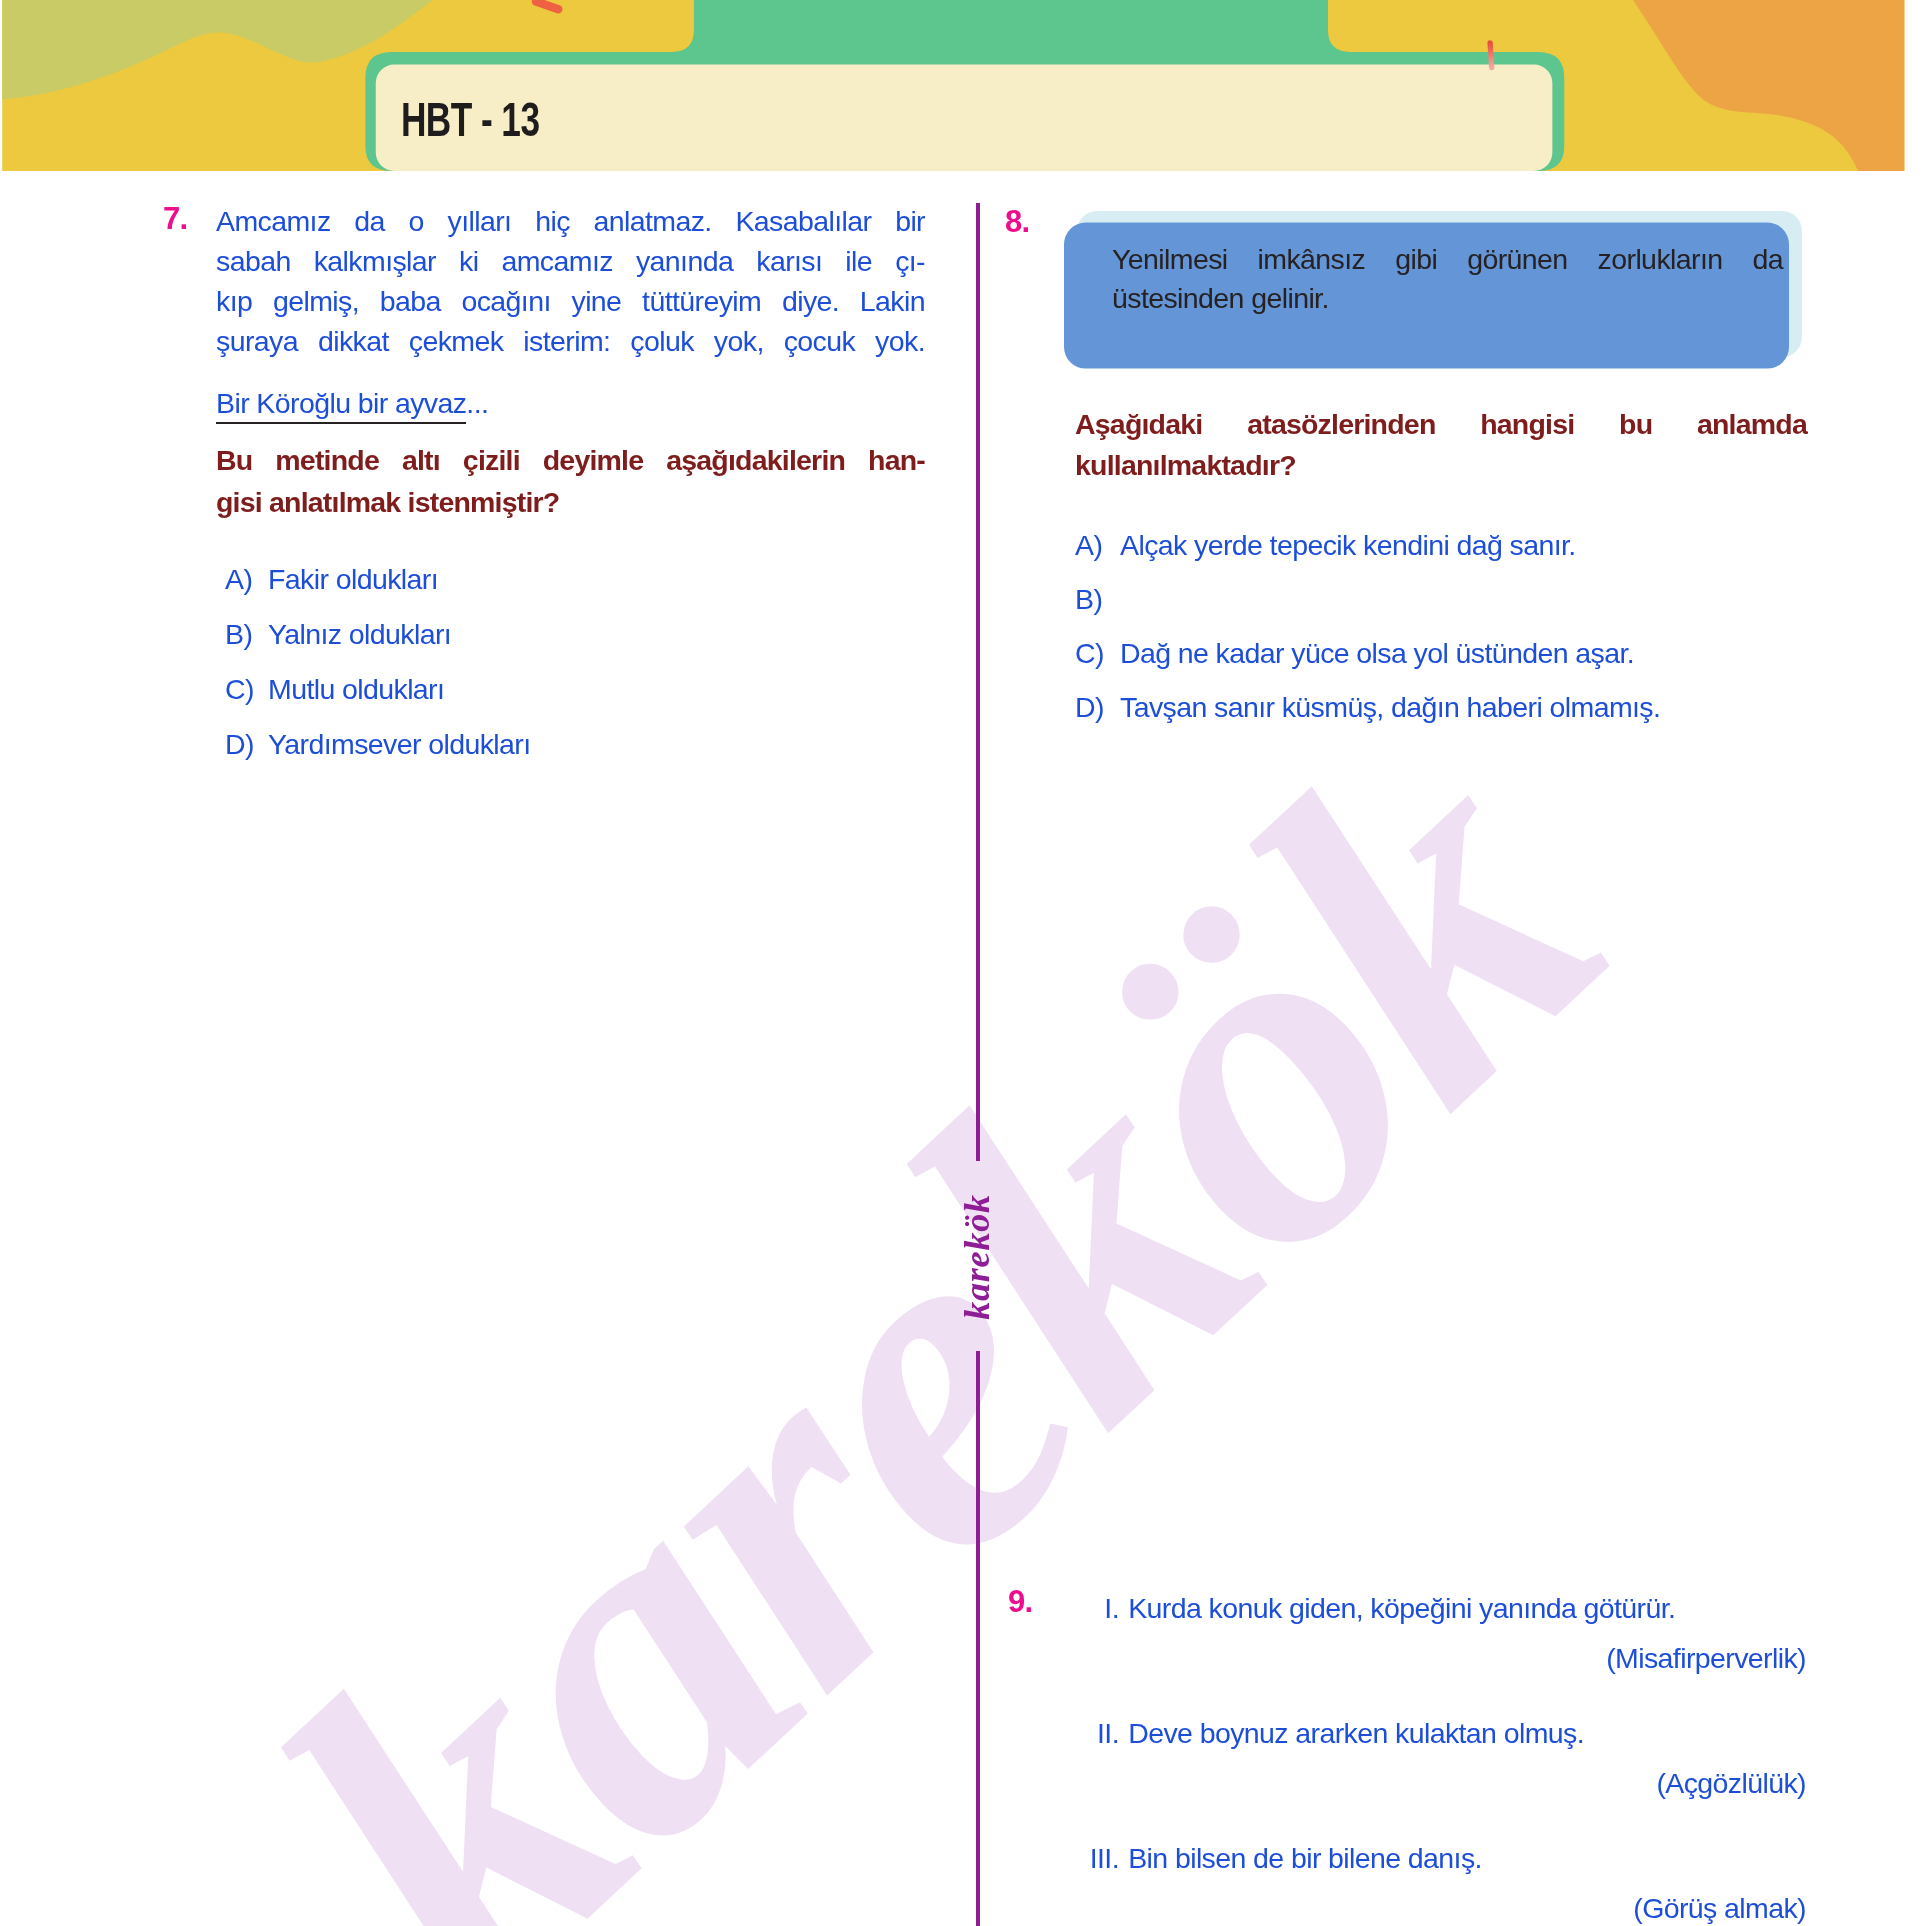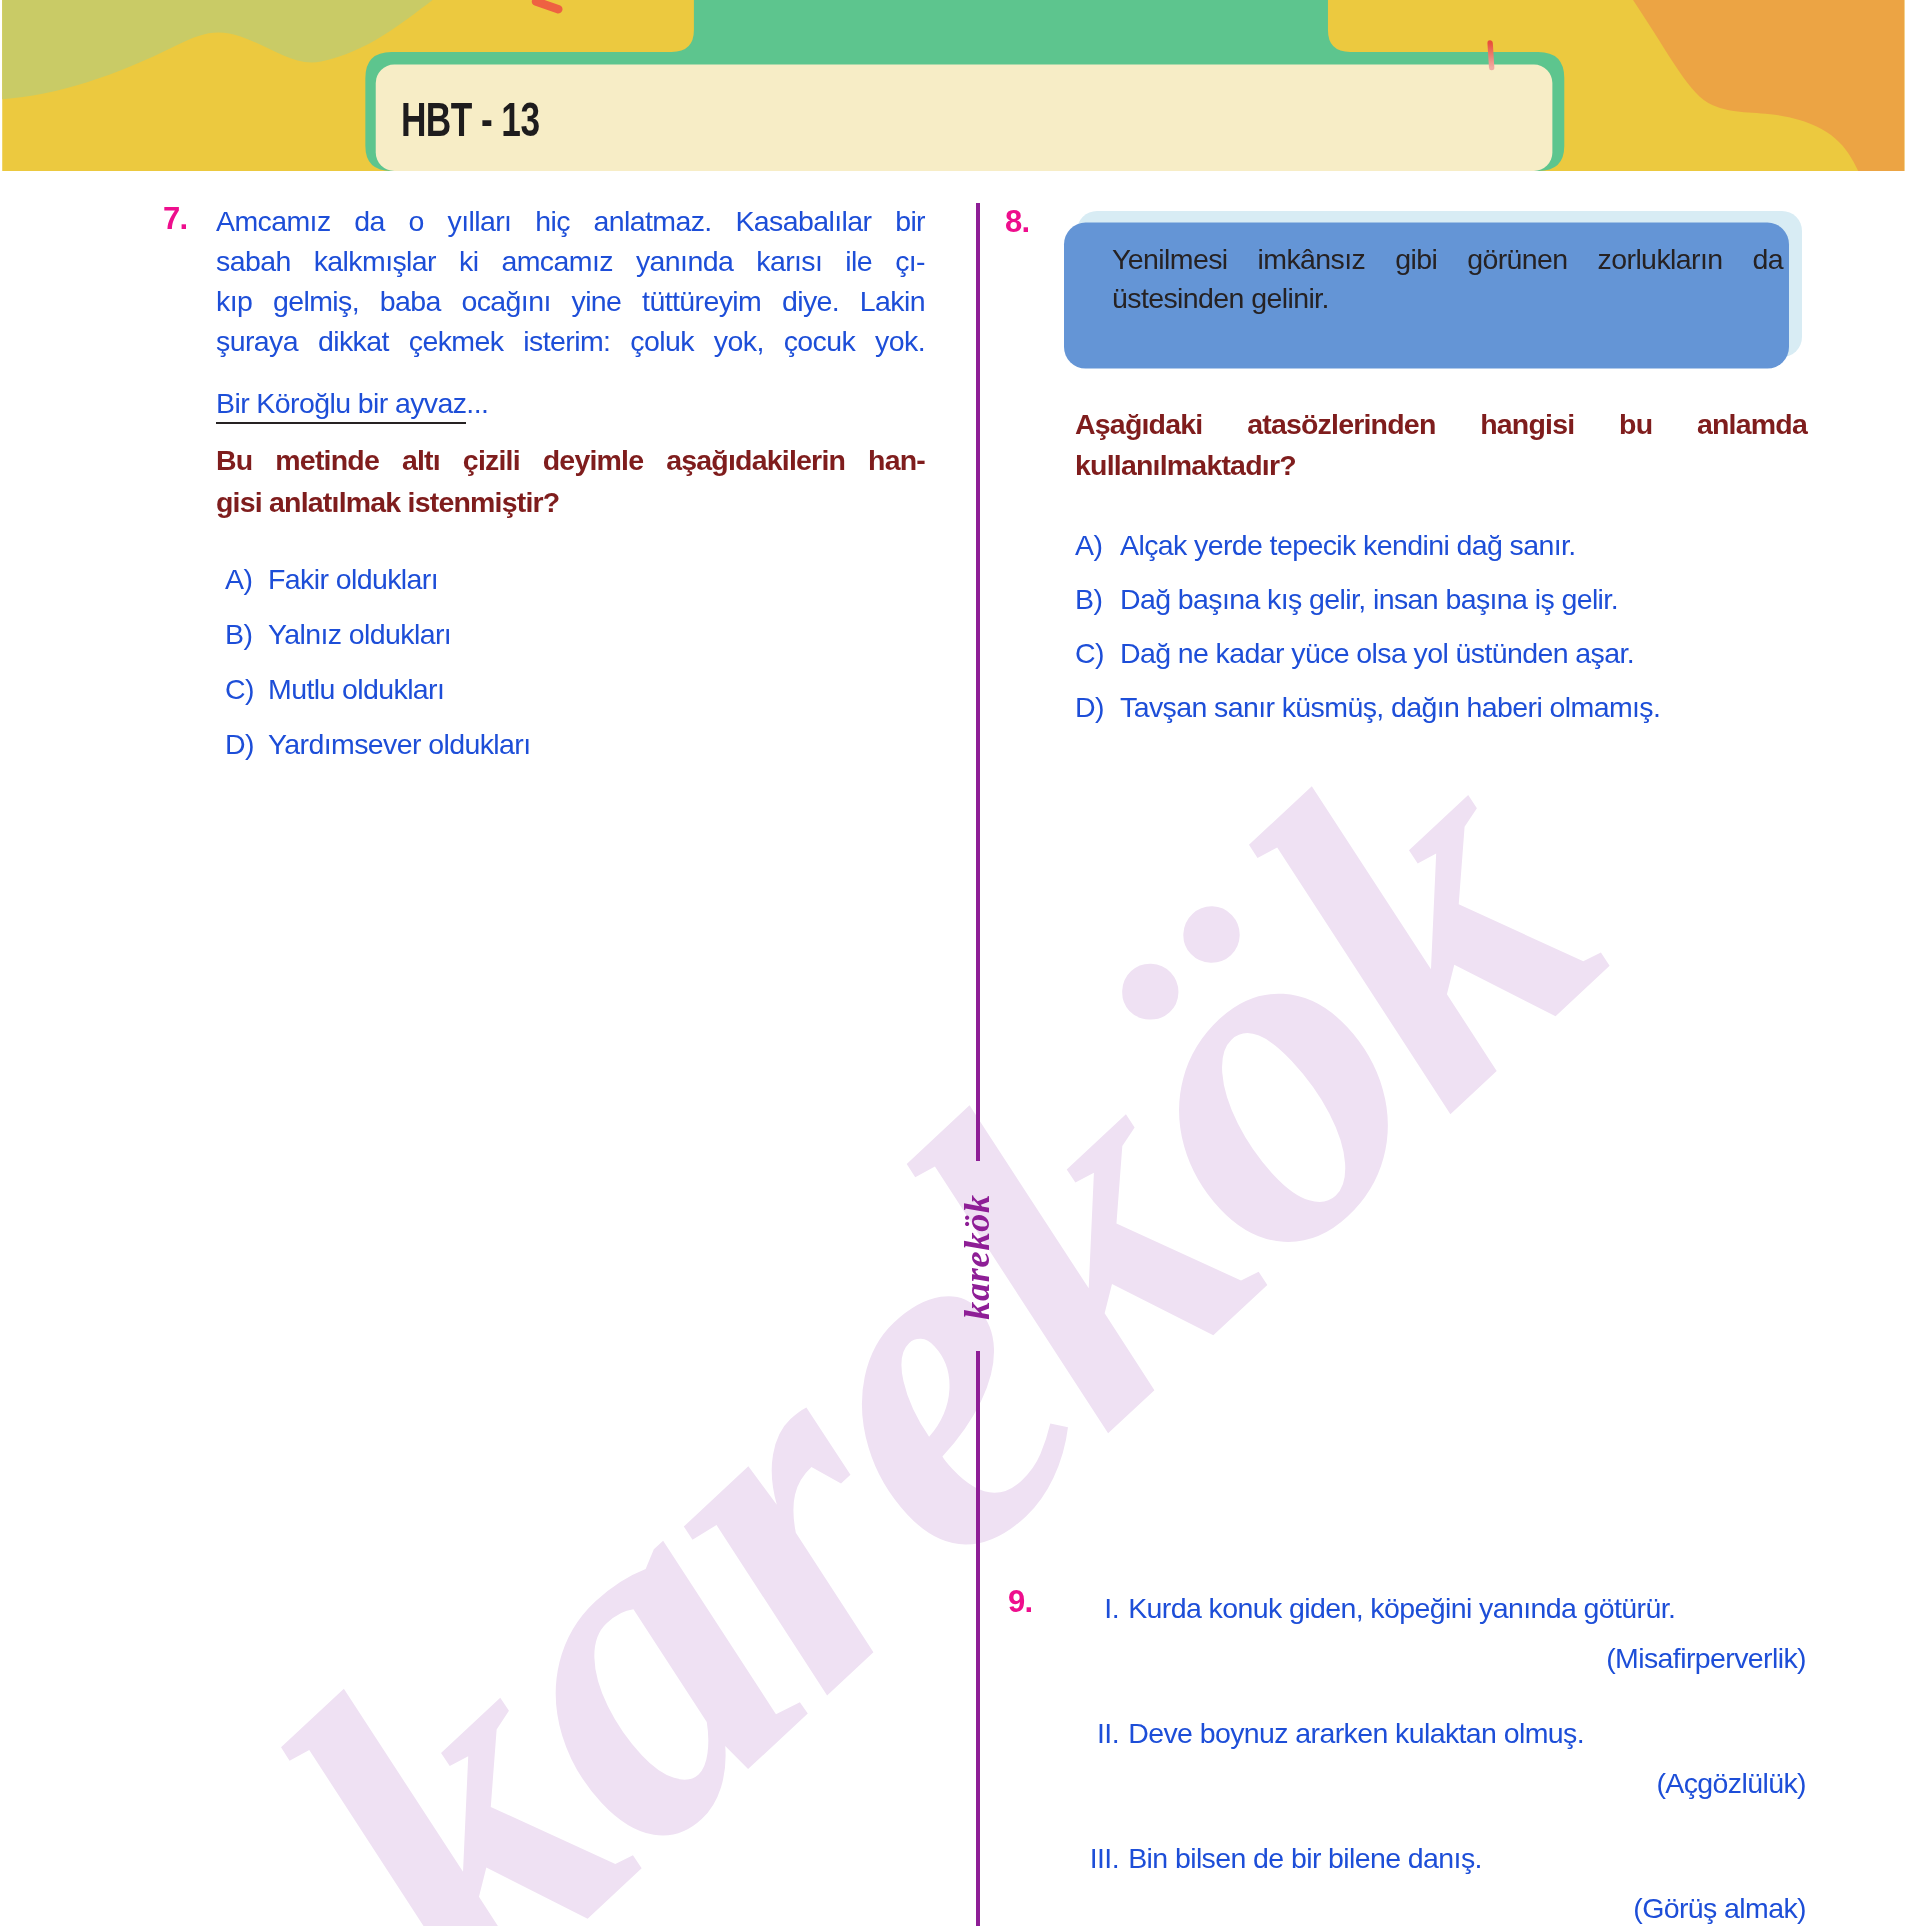--- a/index.html
+++ b/index.html
@@ -155,21 +155,20 @@
 
   <div class="block body-text q8-options" style="left:1075px;top:525px;width:732px;">
 
       <div class="opt-row">
         <span class="opt-label">A)</span>
         <span class="opt-text">Alçak yerde tepecik kendini dağ sanır.</span>
       </div>
 
       <div class="opt-row">
         <span class="opt-label">B)</span>
-        <span class="opt-text">Dağ başına kış gelir, insan başına iş gelir.</span>
       </div>
 
       <div class="opt-row">
         <span class="opt-label">C)</span>
         <span class="opt-text">Dağ ne kadar yüce olsa yol üstünden aşar.</span>
       </div>
 
       <div class="opt-row">
         <span class="opt-label">D)</span>
         <span class="opt-text">Tavşan sanır küsmüş, dağın haberi olmamış.</span>

